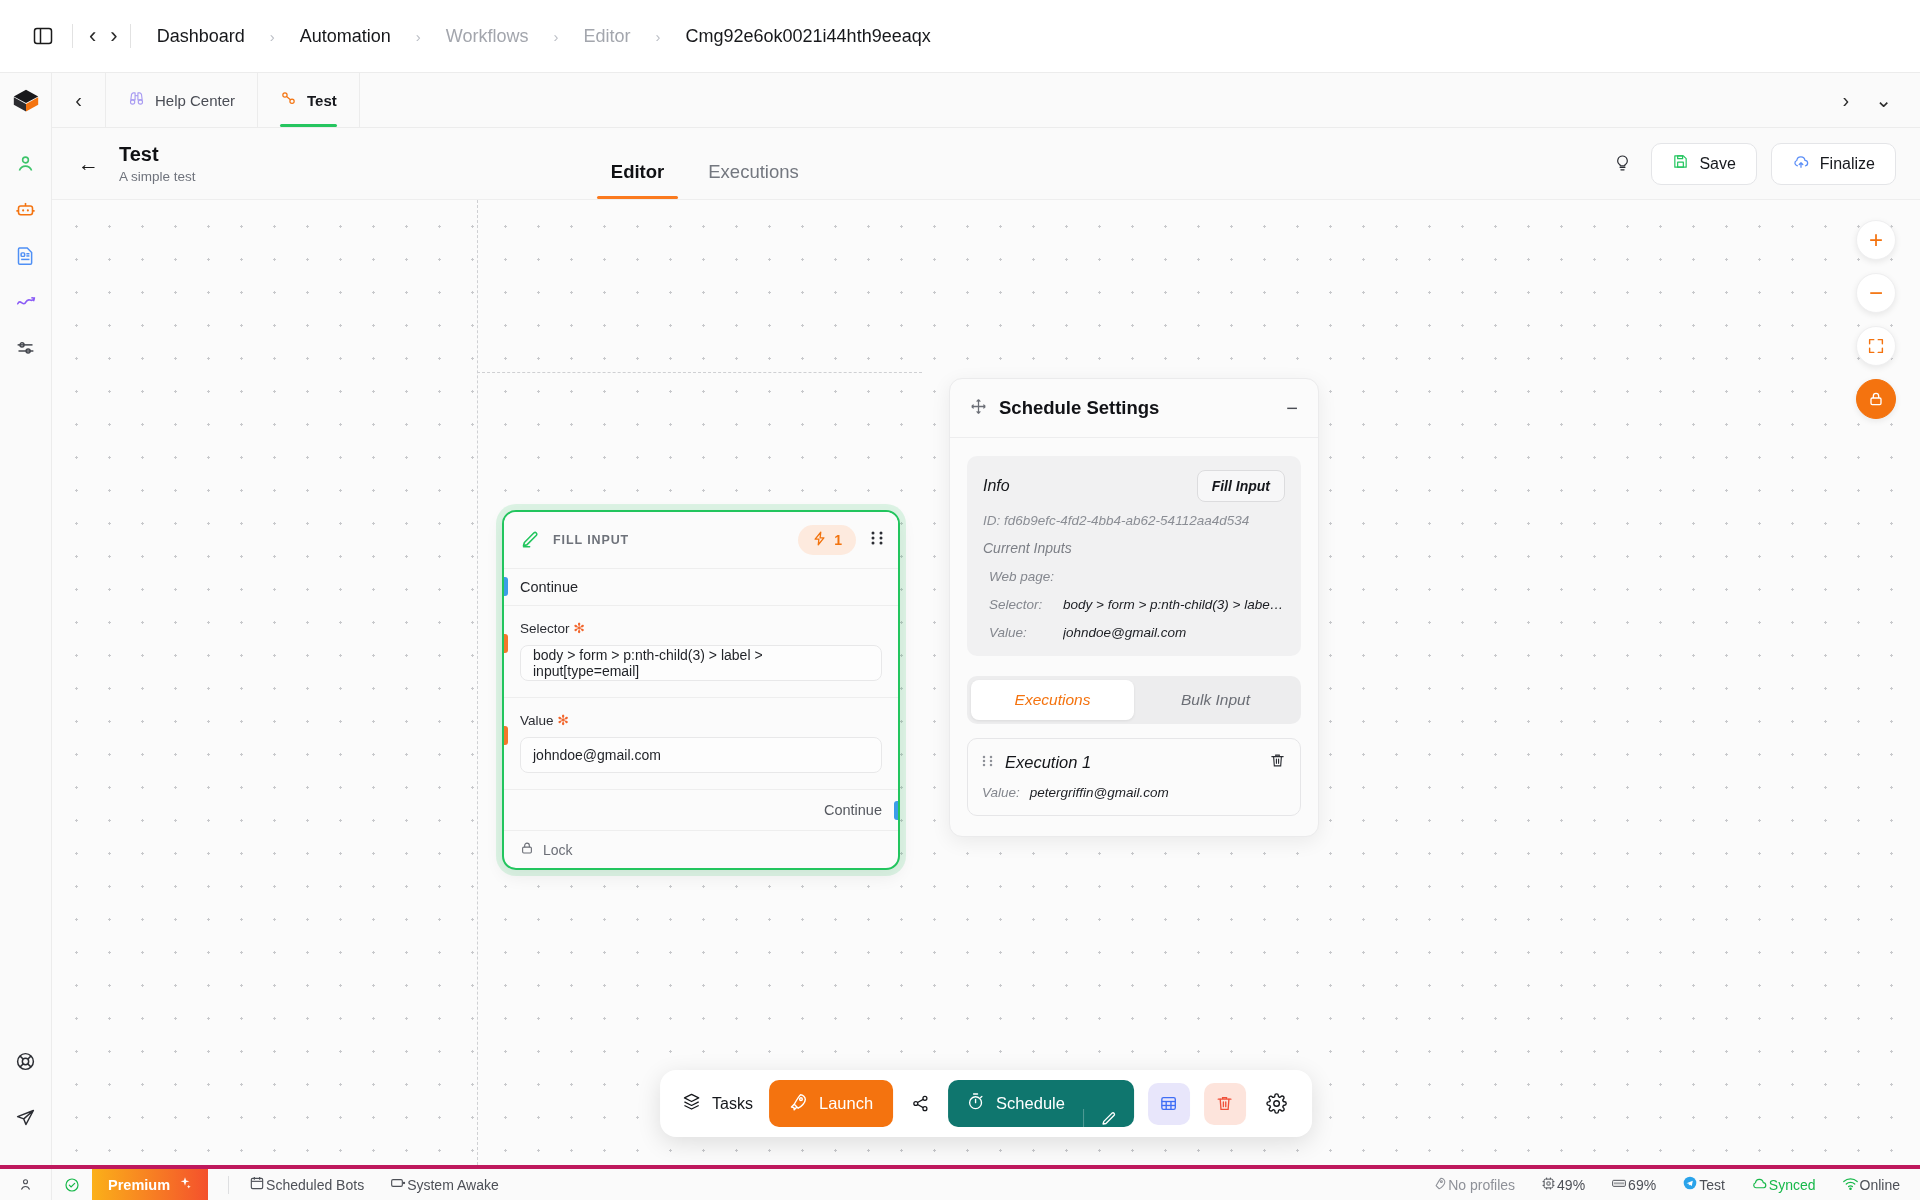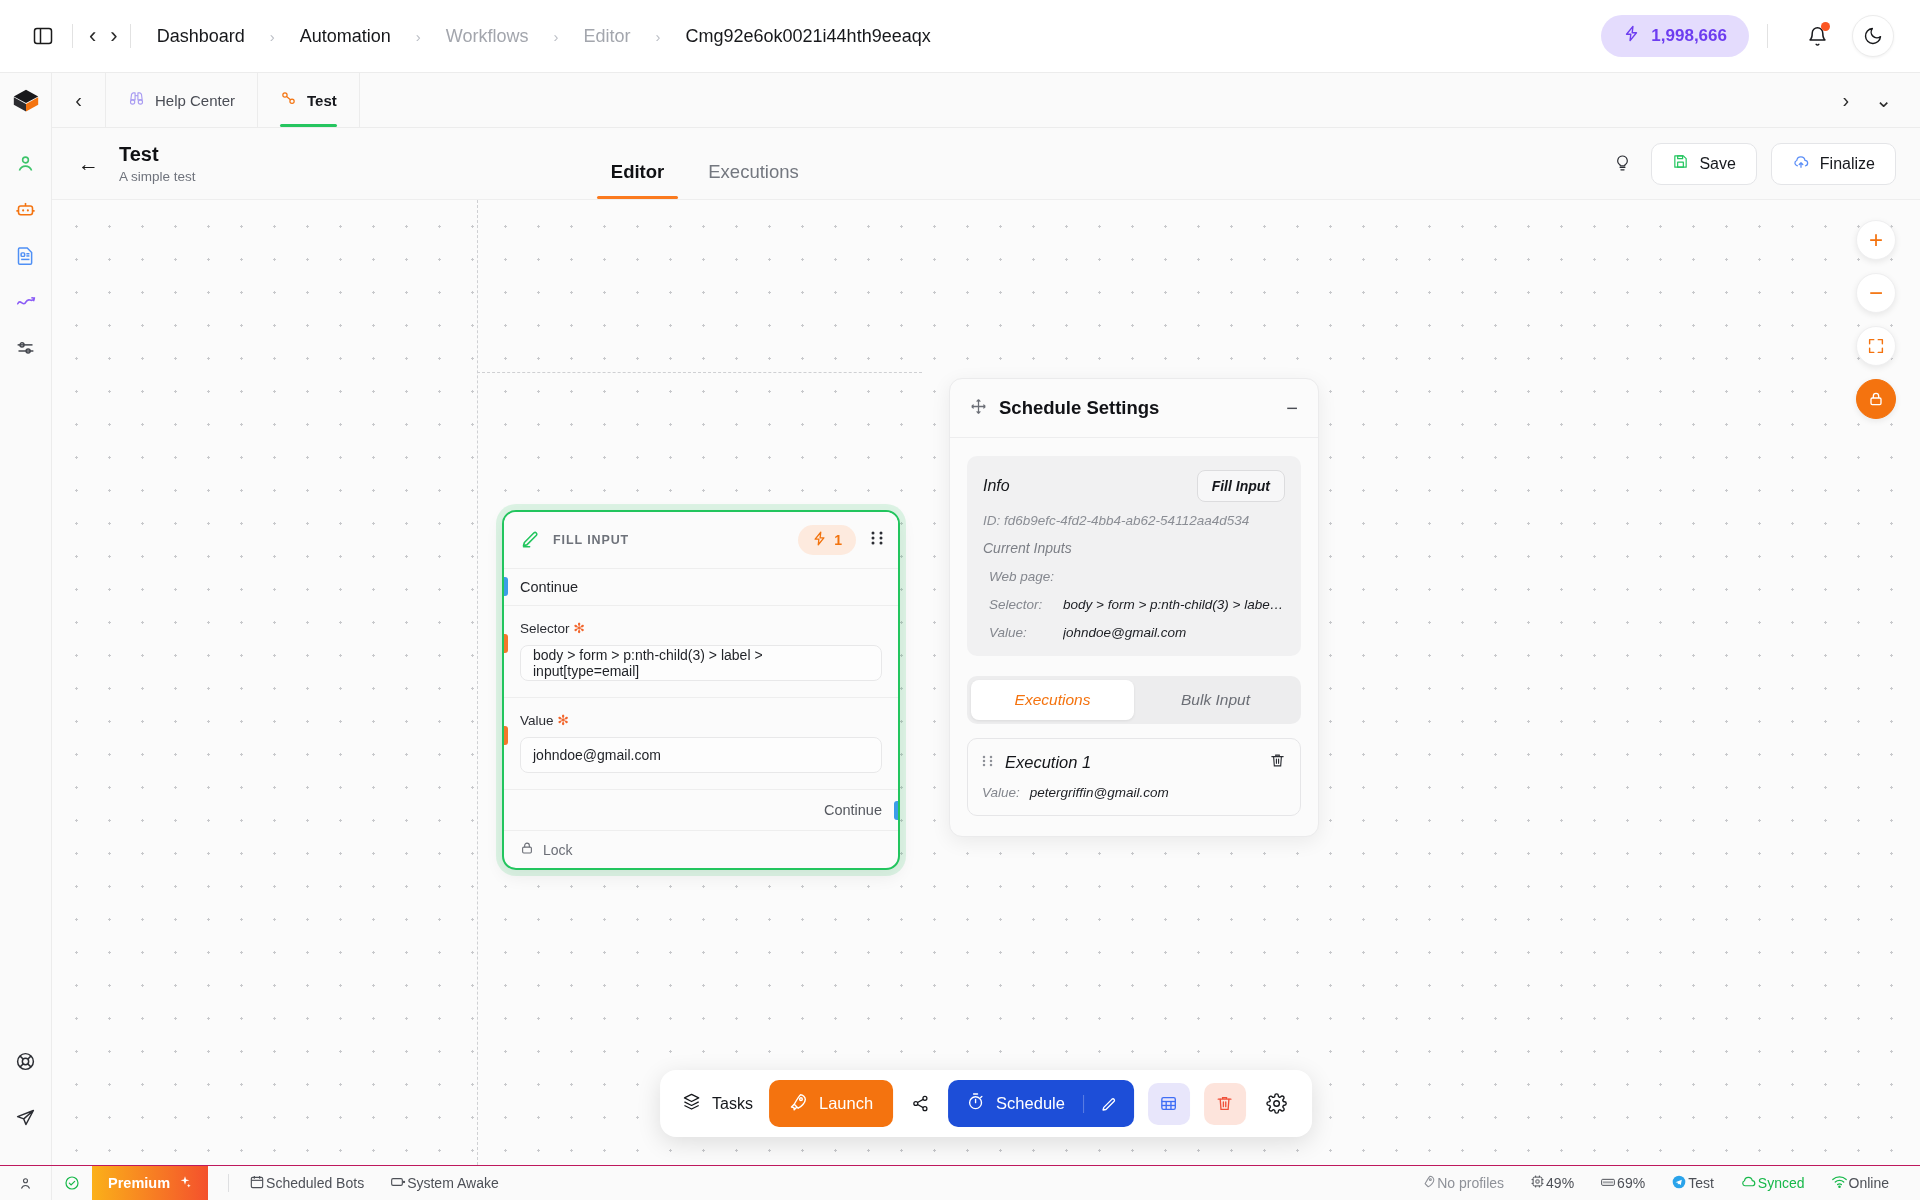--- a/index.html
+++ b/index.html
@@ -239,36 +239,36 @@
     background:#fff; border-radius: 16px; padding: 10px 14px;
     box-shadow: 0 6px 24px rgba(0,0,0,0.12);
   }
   .tb-tasks { display:flex; align-items:center; gap:11px; padding: 0 16px 0 8px; font-size:16px; color:#15171b; cursor:pointer;}
   .tb-launch {
     display:flex; align-items:center; gap: 11px; background:#f4730f; color:#fff;
     border-radius: 10px; padding: 12px 20px; font-size: 16.5px; cursor:pointer;
   }
   .tb-share { padding: 0 18px; cursor:pointer; display:flex; align-items:center;}
   .tb-sched {
-    display:flex; align-items:center; background:#1d4ed8; border-radius: 10px; overflow:hidden; cursor:pointer;
+    display:flex; align-items:flex-end; background:#0f766e; border-radius: 10px; overflow:hidden; cursor:pointer;
   }
   .tb-sched .lbl { display:flex; align-items:center; gap:11px; color:#fff; font-size:16.5px; padding: 12px 18px; }
   .tb-sched .pen { display:flex; align-items:center; padding: 0 16px; border-left: 1px solid rgba(255,255,255,.28); }
   .tb-round {
     width: 42px; height: 42px; border-radius: 10px; display:flex; align-items:center; justify-content:center; cursor:pointer;
     margin-left: 14px;
   }
   .tb-round.blue { background:#e8e6fb; }
   .tb-round.red { background:#fde4dc; }
   .tb-gear { width: 42px; height:42px; display:flex; align-items:center; justify-content:center; margin-left: 10px; cursor:pointer;}
 
   
   .statusbar {
-    height: 35px; flex: 0 0 35px; background:#fafafa; border-top:1px solid #be185d;
-    display:flex; align-items:center; padding: 0 31px 0 0; font-size: 14px; color:#4d5057;
+    height: 35px; flex: 0 0 35px; background:#fafafa; border-top:4px solid #be185d;
+    display:flex; align-items:center; padding: 0 20px 0 0; font-size: 14px; color:#4d5057;
   }
   .sb-rail { width: 52px; flex:0 0 52px; display:flex; align-items:center; justify-content:center; border-right: 1px solid #ececec; height: 100%; }
   .sb-left { display:flex; align-items:center; gap: 0; height: 100%; }
   .sb-check { padding: 0 12px; display:flex; align-items:center; }
   .premium {
     display:flex; align-items:center; gap: 8px; height: 100%;
     background: linear-gradient(90deg,#fbb019,#f4512c);
     color:#fff; font-weight:700; font-size:14.5px; padding: 0 16px; cursor:pointer;
   }
   .sb-div { width:1px; height:18px; background:#dedfe1; margin: 0 20px; }
@@ -301,43 +301,20 @@
       <span class="crumb-sep">›</span>
       <span class="crumb">Automation</span>
       <span class="crumb-sep">›</span>
       <span class="crumb muted">Workflows</span>
       <span class="crumb-sep">›</span>
       <span class="crumb muted">Editor</span>
       <span class="crumb-sep">›</span>
       <span class="crumb">Cmg92e6ok0021i44hth9eeaqx</span>
     </div>
 
-    <div class="tb-right">
-      <div class="credits">
-        <span>
-          <svg width="17" height="17" viewBox="0 0 24 24" fill="none" stroke="#6d3df0" stroke-width="2" stroke-linejoin="round">
-            <path d="M14 2 L5 13 h6 l-1 9 9-11 h-6 z"></path>
-          </svg>
-        </span>
-        <span>1,998,666</span>
-      </div>
-      <div class="tb-sep" style="margin-left:18px;"></div>
-      <div class="bell-wrap">
-        <svg width="21" height="21" viewBox="0 0 24 24" fill="none" stroke="#17181b" stroke-width="1.7" stroke-linecap="round">
-          <path d="M18 8a6 6 0 1 0-12 0c0 7-3 8-3 8h18s-3-1-3-8"></path>
-            <path d="M10.5 21a1.9 1.9 0 0 0 3 0"></path>
-        </svg>
-        <span class="bell-dot"></span>
-      </div>
-      <div class="moon-btn">
-        <svg width="20" height="20" viewBox="0 0 24 24" fill="none" stroke="#17181b" stroke-width="1.7" stroke-linecap="round" stroke-linejoin="round">
-          <path d="M21 12.8A9 9 0 1 1 11.2 3a7 7 0 0 0 9.8 9.8z"></path>
-        </svg>
-      </div>
-    </div>
   </div>
 
   <div class="bodyrow">
 
     <div class="rail">
       <div class="rail-logo">
         <svg width="30" height="30" viewBox="0 0 32 32">
           <path d="M16 3 L29 10 L16 17 L3 10 Z" fill="#18181b"></path>
           <path d="M3 11 L16 18 L16 26 L3 19 Z" fill="#2c2c30"></path>
           <path d="M29 11 L16 18 L16 26 L29 19 Z" fill="#f4730f"></path>

